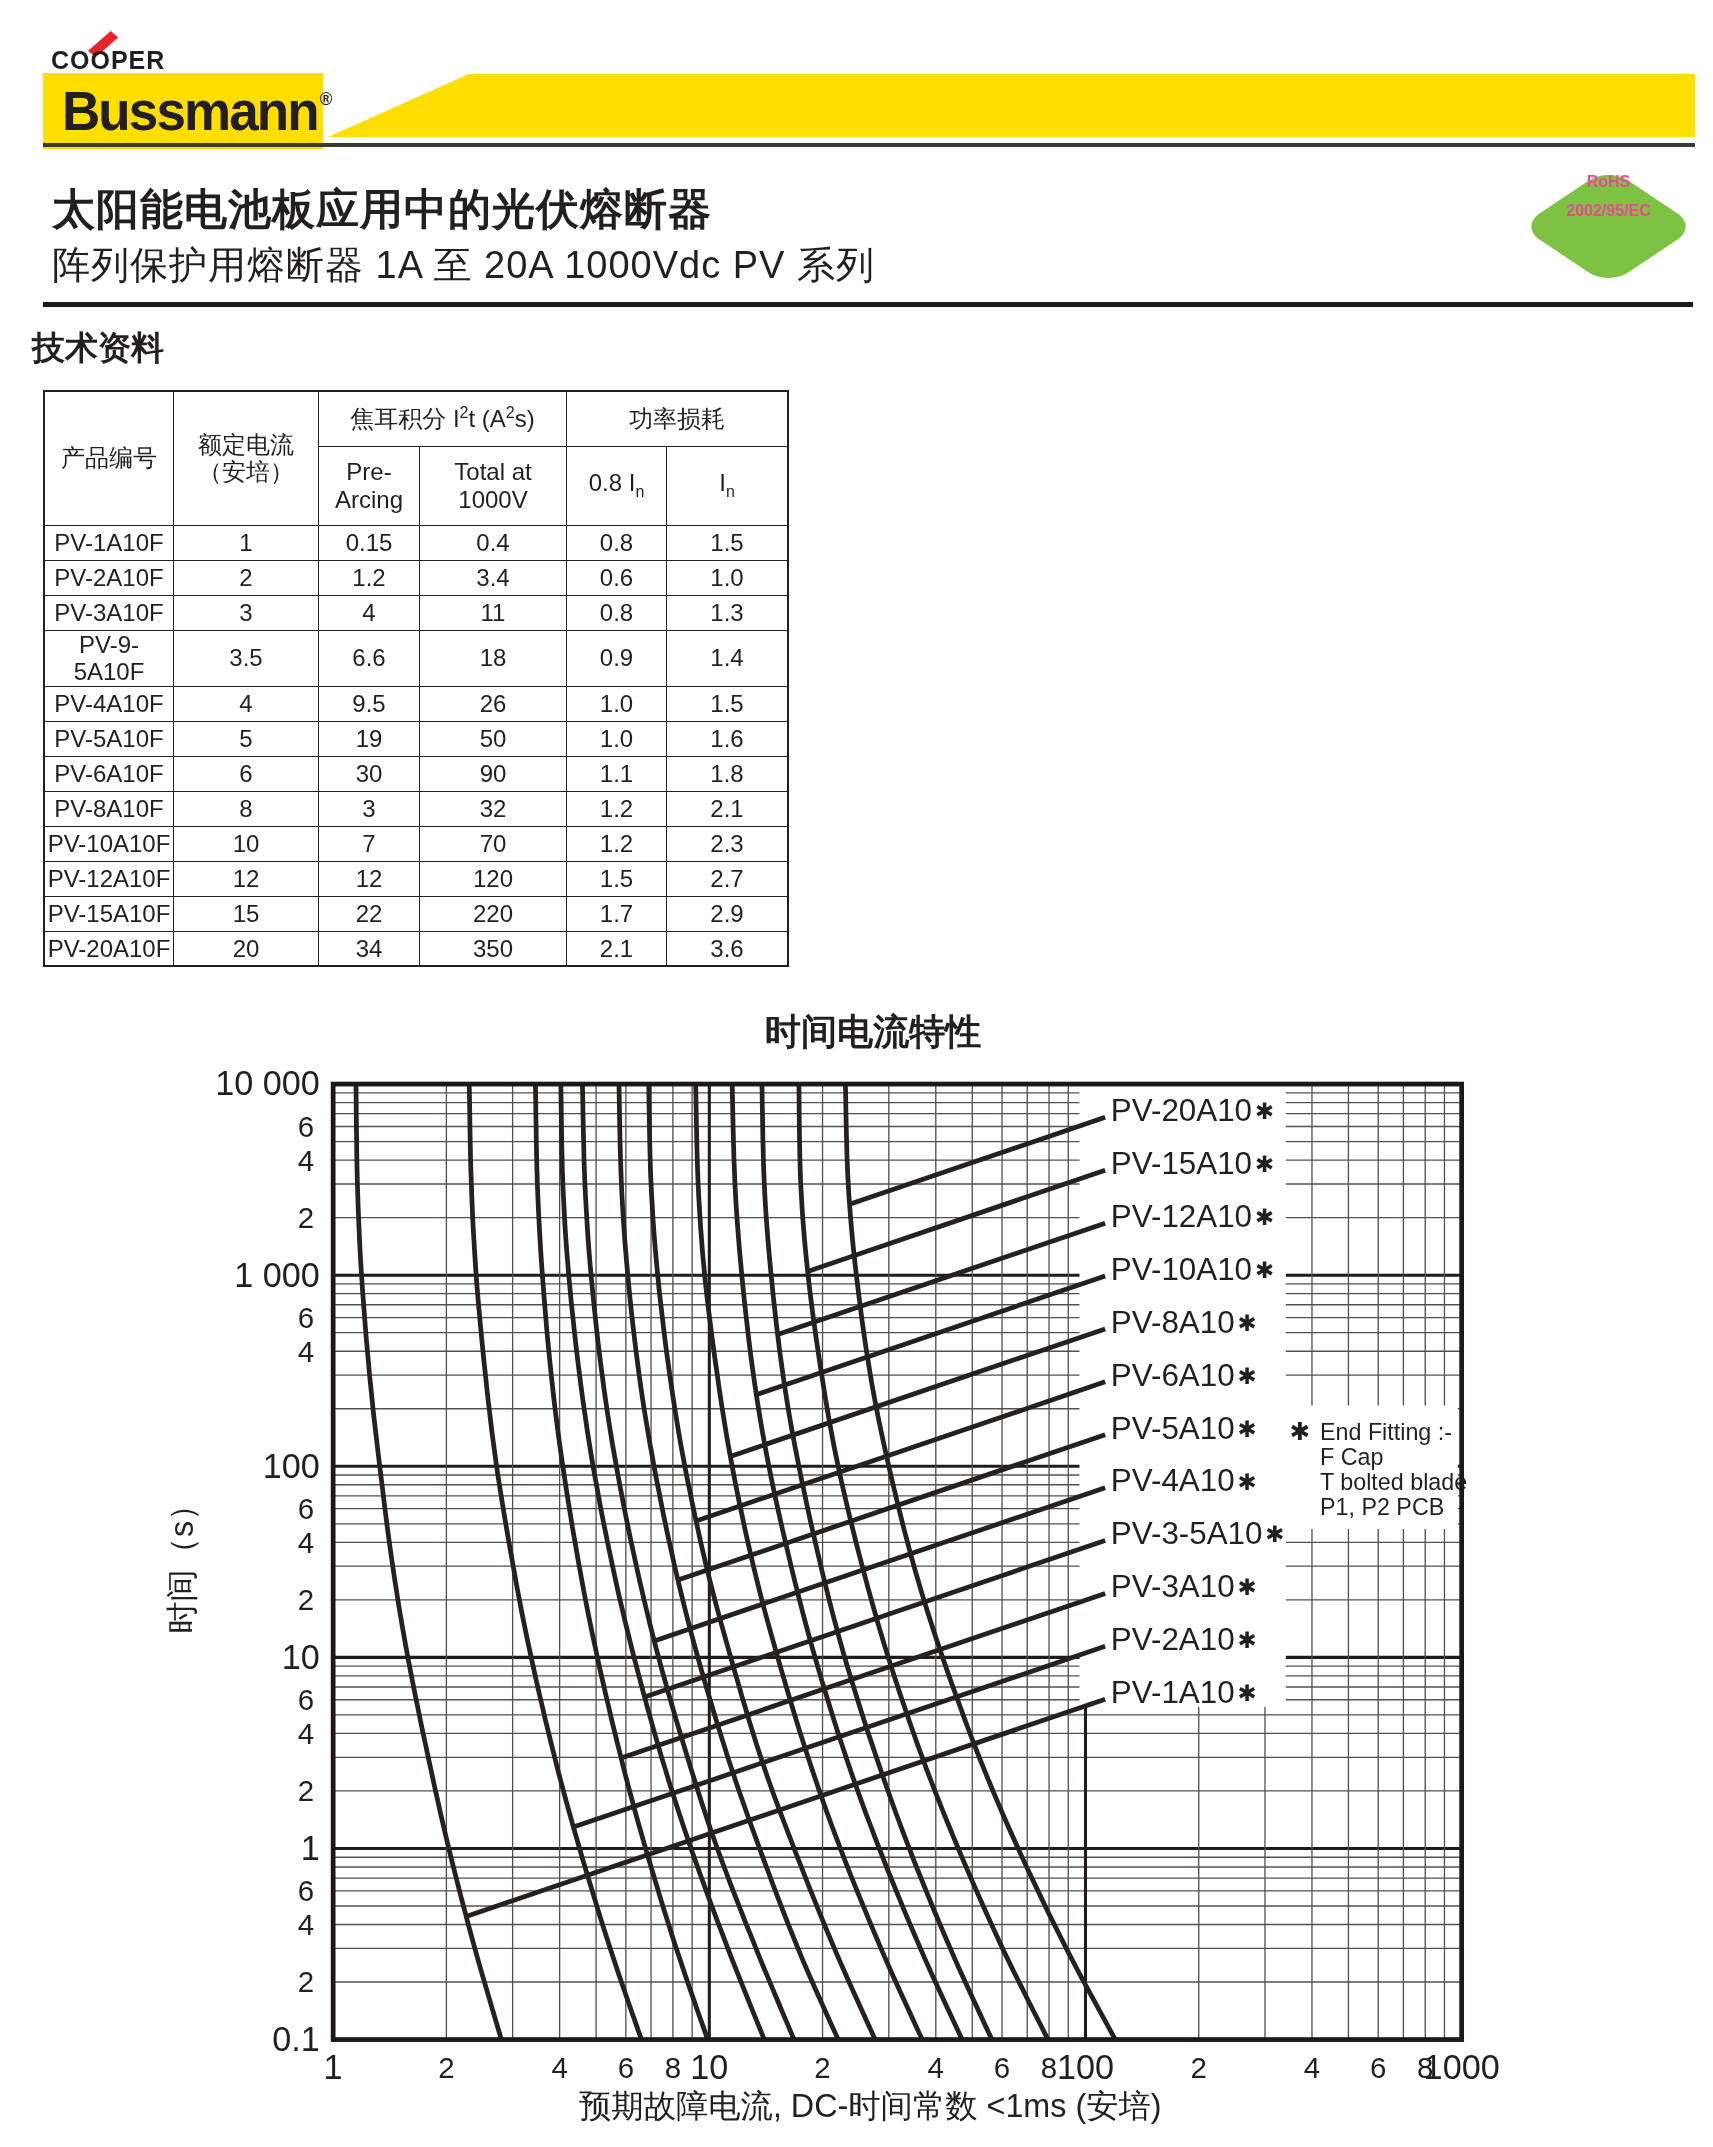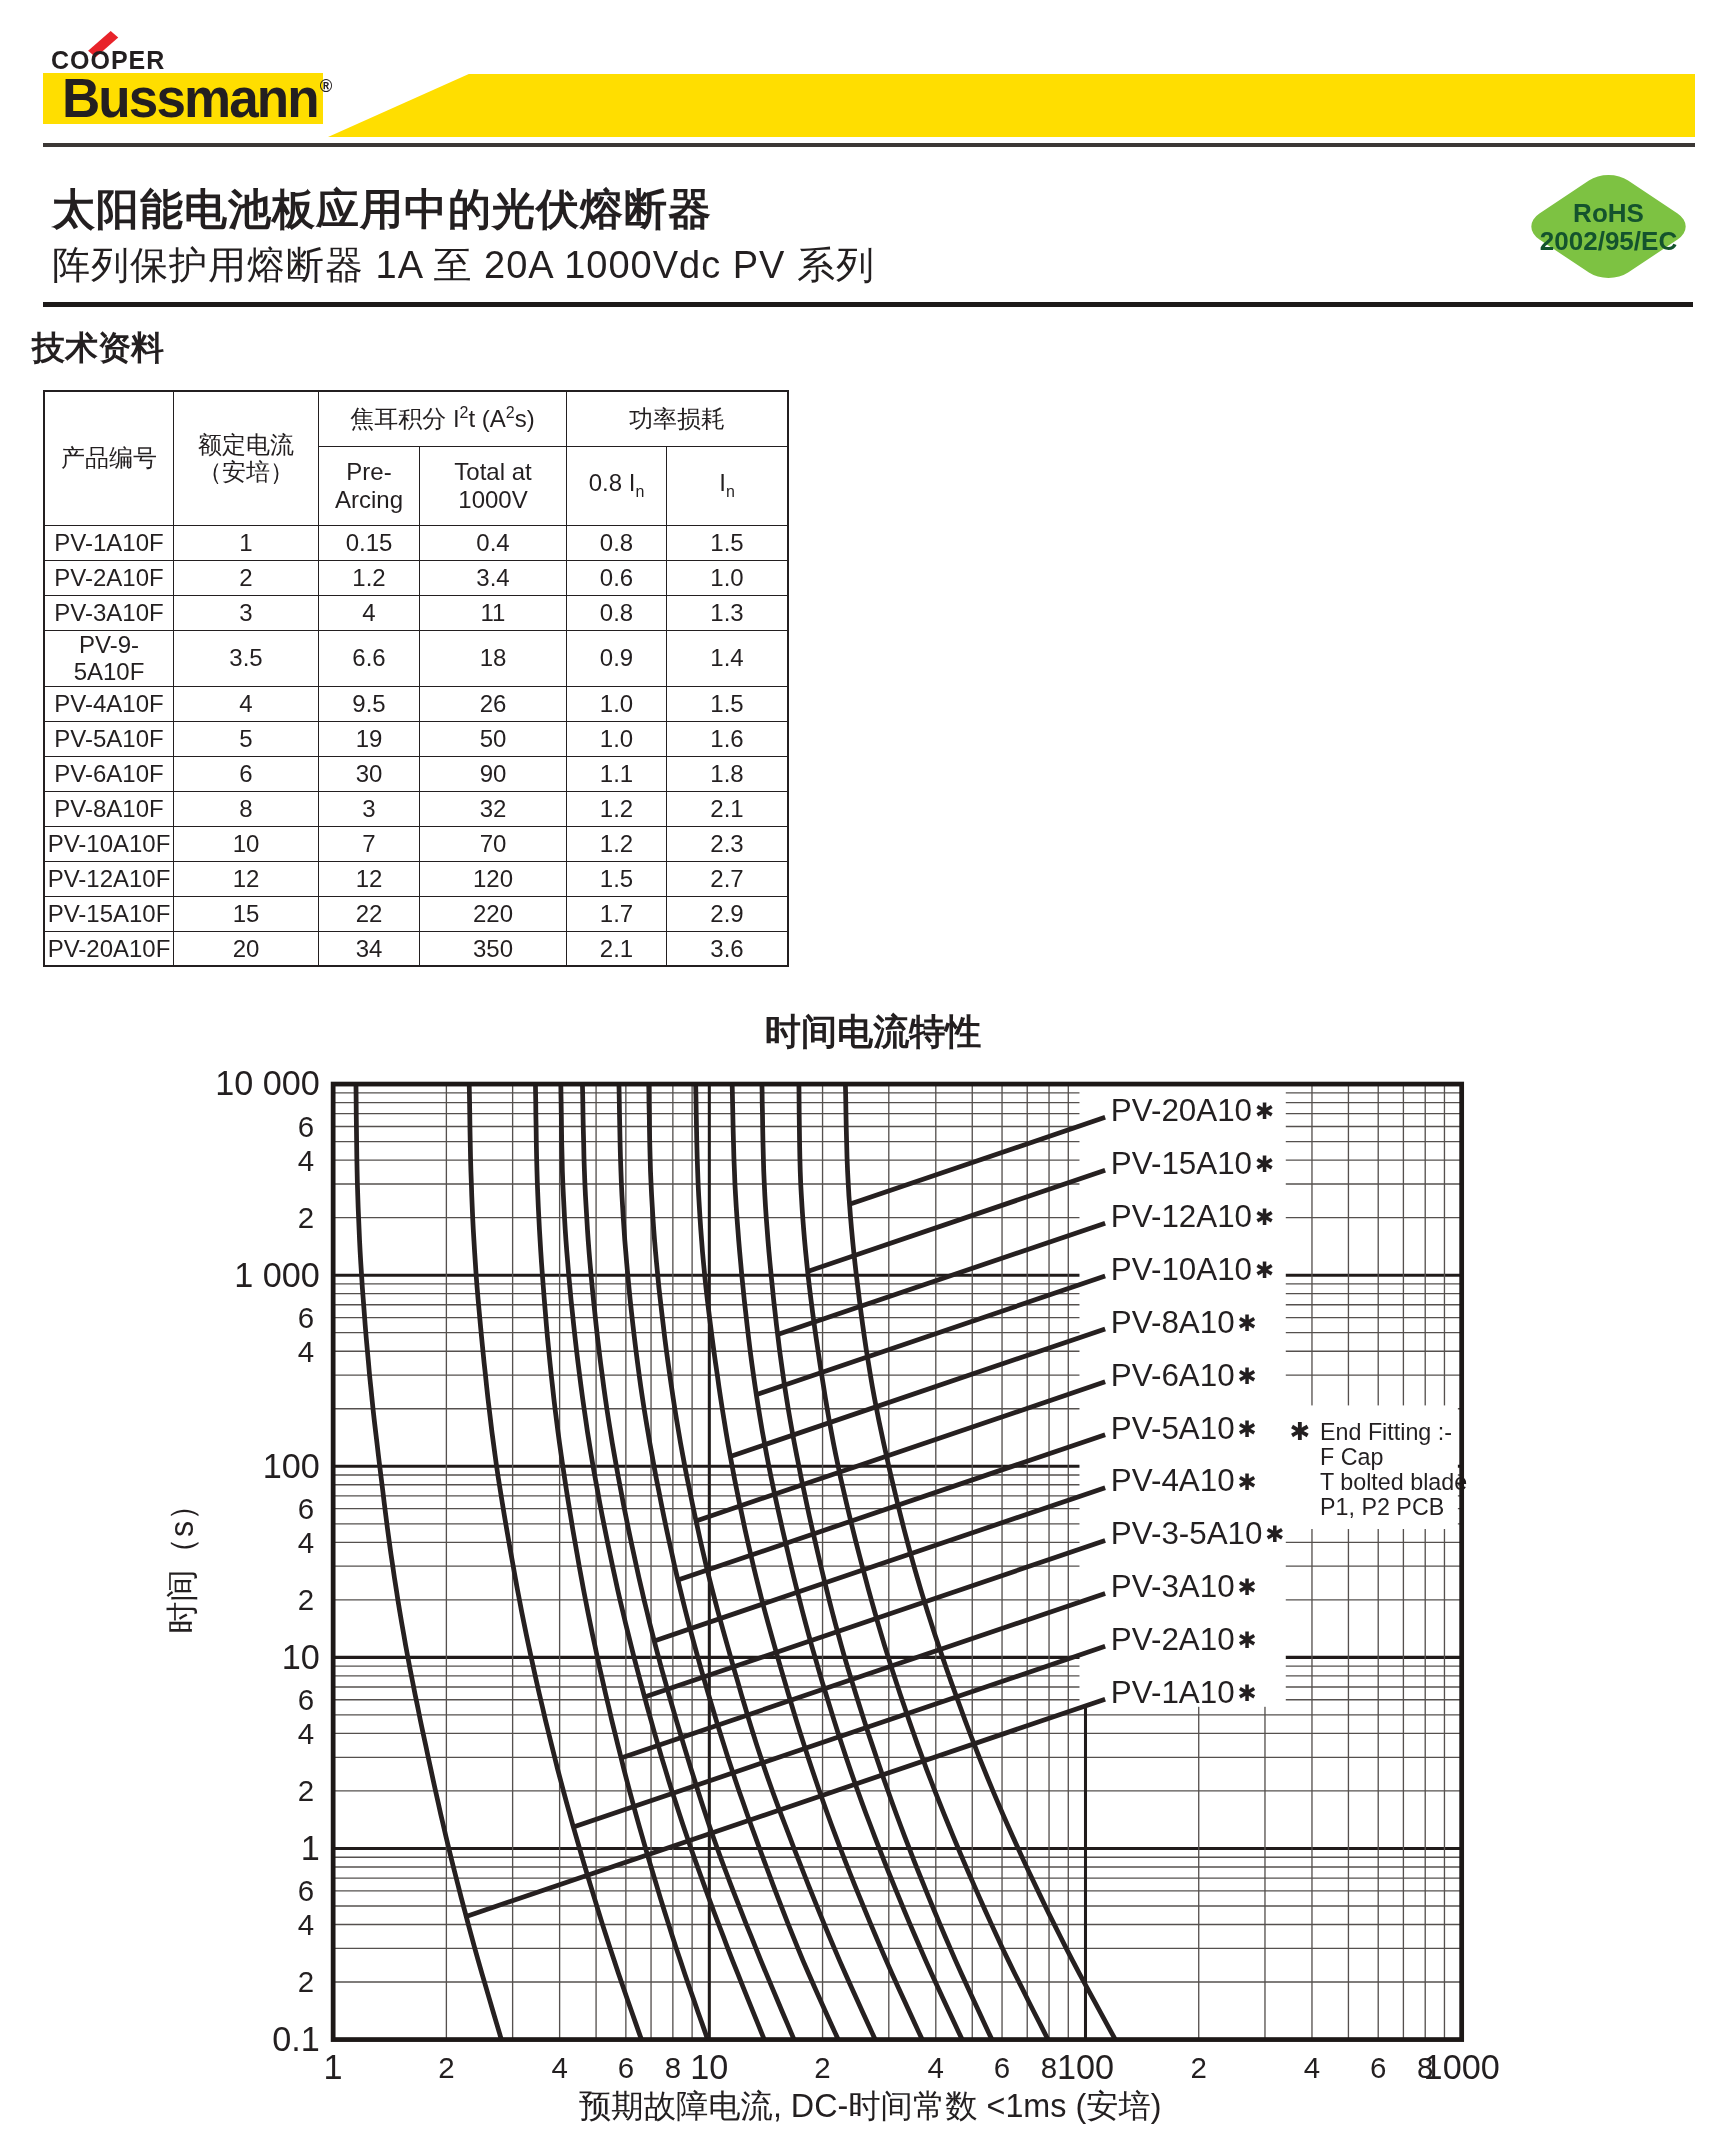--- a/index.html
+++ b/index.html
@@ -3,35 +3,35 @@
 <meta charset="utf-8">
 <style>
   html,body{margin:0;padding:0;background:#ffffff;}
   .page{position:relative;width:1714px;height:2148px;background:#fff;overflow:hidden;
         font-family:"Liberation Sans", sans-serif;color:#231f20;padding-left:20px;}
   .abs{position:absolute;}
 
   
   .cooper{left:51px;top:46px;font-size:25px;font-weight:bold;letter-spacing:1px;color:#231f20;}
   .redmark{left:84px;top:28.5px;width:44px;height:32px;}
-  .logo-box{left:43px;top:73px;width:280px;height:51px;background:#ffde00;
+  .logo-box{left:43px;top:73px;width:280px;height:76px;background:#ffde00;
             display:flex;align-items:center;}
   .bussmann{font-size:53px;font-weight:bold;letter-spacing:-1.9px;margin-left:19px;
             transform:scaleY(1.04);transform-origin:left bottom;white-space:nowrap;}
   .bussmann sup{font-size:17px;letter-spacing:0;position:relative;top:-5.7px;left:1.9px;}
   .banner{left:328px;top:74px;width:1367px;height:63px;background:#ffde00;
           clip-path:polygon(0 100%,10.3% 0,100% 0,100% 100%);}
   .underline{left:43px;top:143px;width:1652px;height:3.8px;background:#3b3735;}
 
   
   .rohs{left:1520px;top:168px;width:177px;height:118px;}
   .rohs .diamond{position:absolute;left:41px;top:11.4px;width:95px;height:95px;background:#7dc242;
                  border-radius:21px;transform:scale(1.32,.88) rotate(45deg);}
   .rohs .txt{position:absolute;left:0;top:0;width:100%;height:100%;display:flex;flex-direction:column;
-             align-items:center;justify-content:center;font-weight:bold;font-size:26px;line-height:28.5px;color:#14532d;}
+             align-items:center;justify-content:flex-start;font-weight:bold;font-size:16px;line-height:28.5px;color:#ec4899;}
 
   .title-main{left:52px;top:181px;font-size:43px;font-weight:600;letter-spacing:1px;}
   .title-sub{left:52px;top:240px;font-size:38px;font-weight:500;letter-spacing:1px;}
   .rule{left:43px;top:302px;width:1650px;height:4.8px;background:#1d1a19;}
   .section-heading{left:32px;top:326px;font-size:33px;font-weight:600;}
 
   
   .spec-table-wrap{left:43px;top:390px;}
   table.spec{border-collapse:collapse;table-layout:fixed;}
   table.spec th,table.spec td{border:1.9px solid #231f20;padding:0;font-size:24px;

